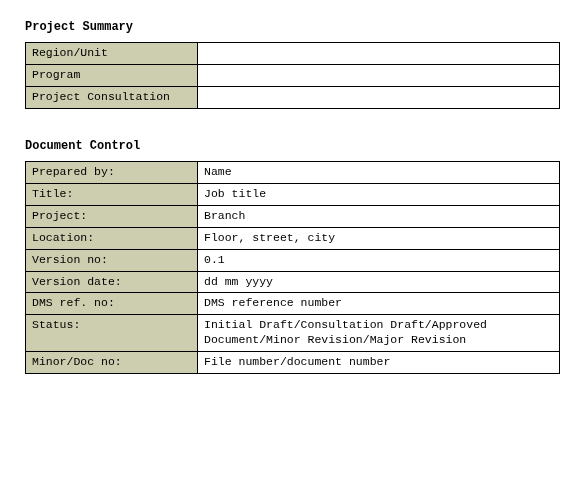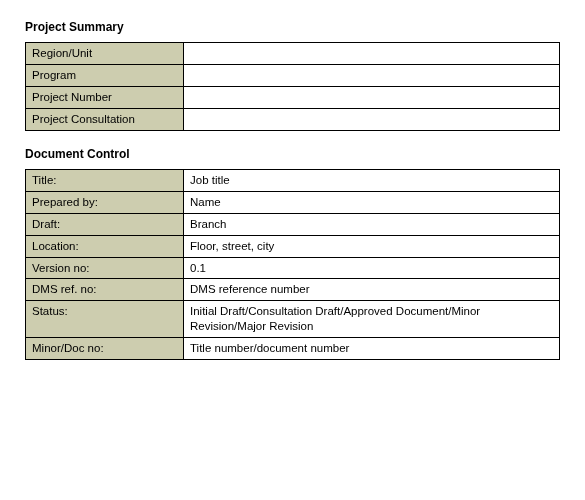--- a/index.html
+++ b/index.html
@@ -5,41 +5,42 @@
   * { box-sizing: border-box; margin: 0; padding: 0; }
   body {
     font-family: Arial, sans-serif;
     background: #ffffff;
     width: 585px;
     height: 500px;
     padding: 20px 25px;
     font-size: 12px;
   }
   .section {
-    margin-bottom: 16px;
+    margin-bottom: 30px;
+    font-family: Liberation Mono, monospace;
   }
   .section-title {
     font-weight: bold;
     font-size: 12px;
     margin-bottom: 8px;
   }
   .form-table {
     width: 100%;
     border-collapse: collapse;
   }
   .form-table td {
     border: 1px solid #000;
     padding: 3px 6px;
     vertical-align: top;
     font-size: 11.5px;
     line-height: 1.3;
   }
   .form-table .label-cell {
     background: #cdcdaf;
-    width: 158px;
+    width: 172px;
   }
   .form-table .value-cell {
     background: #ffffff;
   }
 </style>
 </head>
 <body>
 
 <div class="section">
   <div class="section-title">Project Summary</div>
@@ -47,62 +48,62 @@
     <tbody>
         <tr>
       <td class="label-cell">Region/Unit</td>
       <td class="value-cell"></td>
     </tr>
     <tr>
       <td class="label-cell">Program</td>
       <td class="value-cell"></td>
     </tr>
     <tr>
-      <td class="label-cell">Project Number</td>
-      <td class="value-cell"></td>
-    </tr>
-    <tr>
       <td class="label-cell">Project Consultation</td>
       <td class="value-cell"></td>
     </tr>
   </tbody>
     </table>
 </div>
 
 <div class="section">
   <div class="section-title">Document Control</div>
   <table class="form-table">
     <tbody>
         <tr>
+      <td class="label-cell">Prepared by:</td>
+      <td class="value-cell">Name</td>
+    </tr>
+    <tr>
       <td class="label-cell">Title:</td>
       <td class="value-cell">Job title</td>
     </tr>
     <tr>
-      <td class="label-cell">Prepared by:</td>
-      <td class="value-cell">Name</td>
-    </tr>
-    <tr>
-      <td class="label-cell">Draft:</td>
+      <td class="label-cell">Project:</td>
       <td class="value-cell">Branch</td>
     </tr>
     <tr>
       <td class="label-cell">Location:</td>
       <td class="value-cell">Floor, street, city</td>
     </tr>
     <tr>
       <td class="label-cell">Version no:</td>
       <td class="value-cell">0.1</td>
     </tr>
     <tr>
+      <td class="label-cell">Version date:</td>
+      <td class="value-cell">dd mm yyyy</td>
+    </tr>
+    <tr>
       <td class="label-cell">DMS ref. no:</td>
       <td class="value-cell">DMS reference number</td>
     </tr>
     <tr>
       <td class="label-cell">Status:</td>
       <td class="value-cell">Initial Draft/Consultation Draft/Approved Document/Minor Revision/Major Revision</td>
     </tr>
     <tr>
       <td class="label-cell">Minor/Doc no:</td>
-      <td class="value-cell">Title number/document number</td>
+      <td class="value-cell">File number/document number</td>
     </tr>
   </tbody>
     </table>
 </div>
 
 </body></html>

